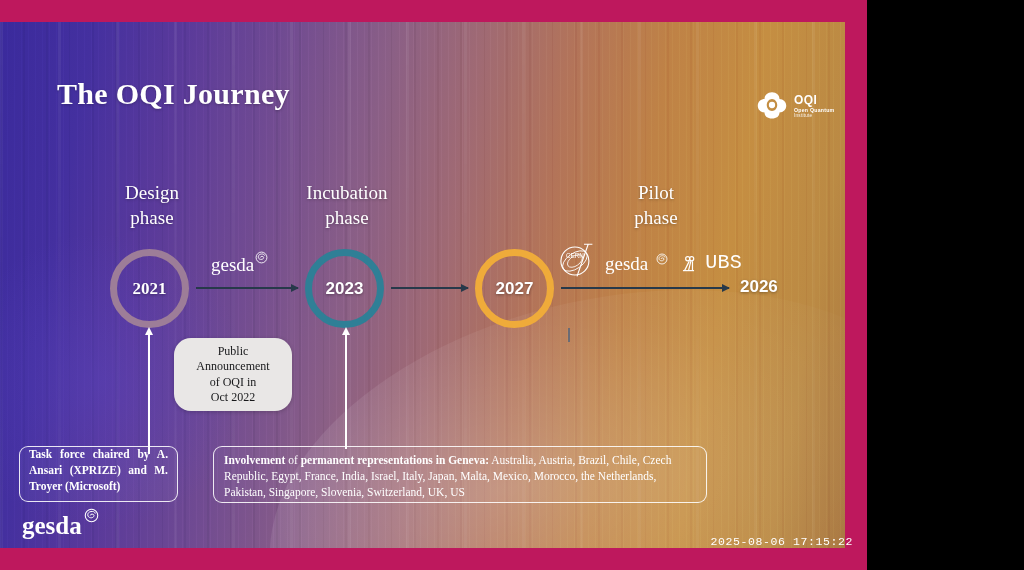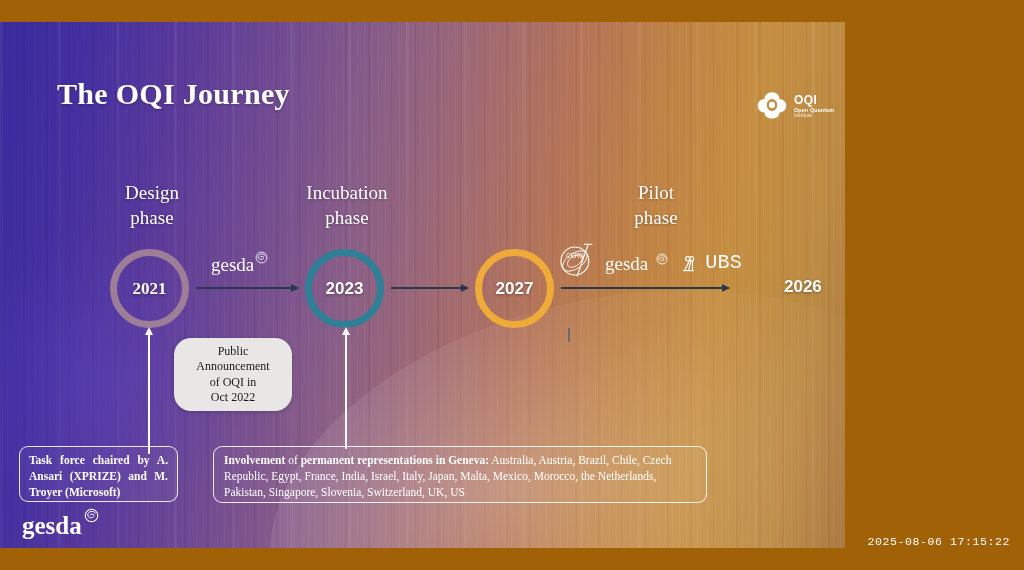--- a/index.html
+++ b/index.html
@@ -2,21 +2,21 @@
 <html><head>
 <meta charset="utf-8">
 <style>
   * { box-sizing: border-box; margin: 0; padding: 0; }
   html, body {
     width: 1024px; height: 570px;
     background: #000;
     font-family: "Liberation Sans", sans-serif;
     overflow: hidden;
   }
-  #root { position: relative; width: 1024px; height: 570px; background: #a16207; }
+  #root { position: relative; width: 867px; height: 570px; background: #be185d; }
 
   
   #slide {
     position: absolute; left: 0; top: 22px;
     width: 845px; height: 526px;
     overflow: hidden;
     background:
       linear-gradient(100deg,
         #3a2a9c 0%,
         #44309f 10%,
@@ -109,21 +109,20 @@
     text-shadow: 0 1px 3px rgba(0,0,0,.35);
   }
   #ring-2021 { left: 110px; top: 227px; width: 79px; height: 79px; border: 7px solid #9d7d98; font-family: Liberation Serif, serif; }
   #ring-2023 { left: 305px; top: 227px; width: 79px; height: 79px; border: 7px solid #2f7f96; }
   #ring-2024 { left: 475px; top: 227px; width: 79px; height: 79px; border: 7px solid #efab3a; }
 
   #year-2026 {
     position: absolute; left: 740px; top: 255px;
     font-size: 17px; font-weight: 700; color: #fff;
     text-shadow: 0 1px 3px rgba(0,0,0,.35);
-    margin-left: 44px;
   }
 
   
   .conn { position: absolute; height: 2px; background: #27394a; top: 265px; }
   #conn-1 { left: 196px; width: 102px; }
   #conn-2 { left: 391px; width: 77px; }
   #conn-3 { left: 561px; width: 168px; }
   .conn::after {
     content: ""; position: absolute; right: -1px; top: -3px;
     border-left: 8px solid #27394a;
@@ -174,21 +173,21 @@
     position: absolute;
     border: 1.6px solid rgba(255,255,255,.88);
     border-radius: 9px;
     color: #fff;
     font-family: "Liberation Serif", serif;
     background: rgba(255,255,255,0.04);
   }
   #box-taskforce {
     left: 19px; top: 424px; width: 159px; height: 56px;
     font-size: 11.5px; line-height: 1.38; font-weight: 700;
-    padding: 6px 9px; text-align: justify;
+    padding: 0 9px; text-align: justify;
   }
   #box-involvement {
     left: 213px; top: 424px; width: 494px; height: 57px;
     font-size: 11.5px; line-height: 1.38;
     padding: 6px 10px;
   }
   #box-involvement b { font-weight: 700; }
 
   
   #gesda-foot { position: absolute; left: 22px; top: 491px; display: flex; align-items: flex-start; gap: 9px; }

